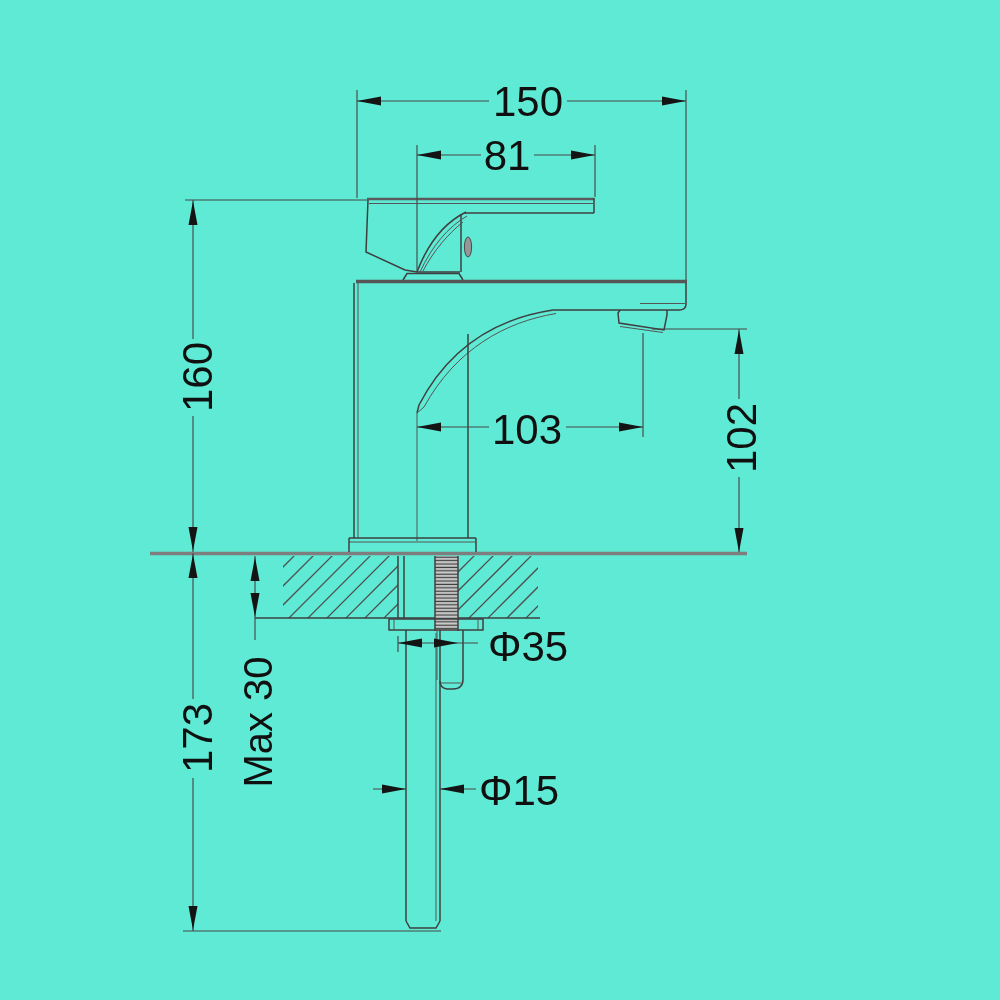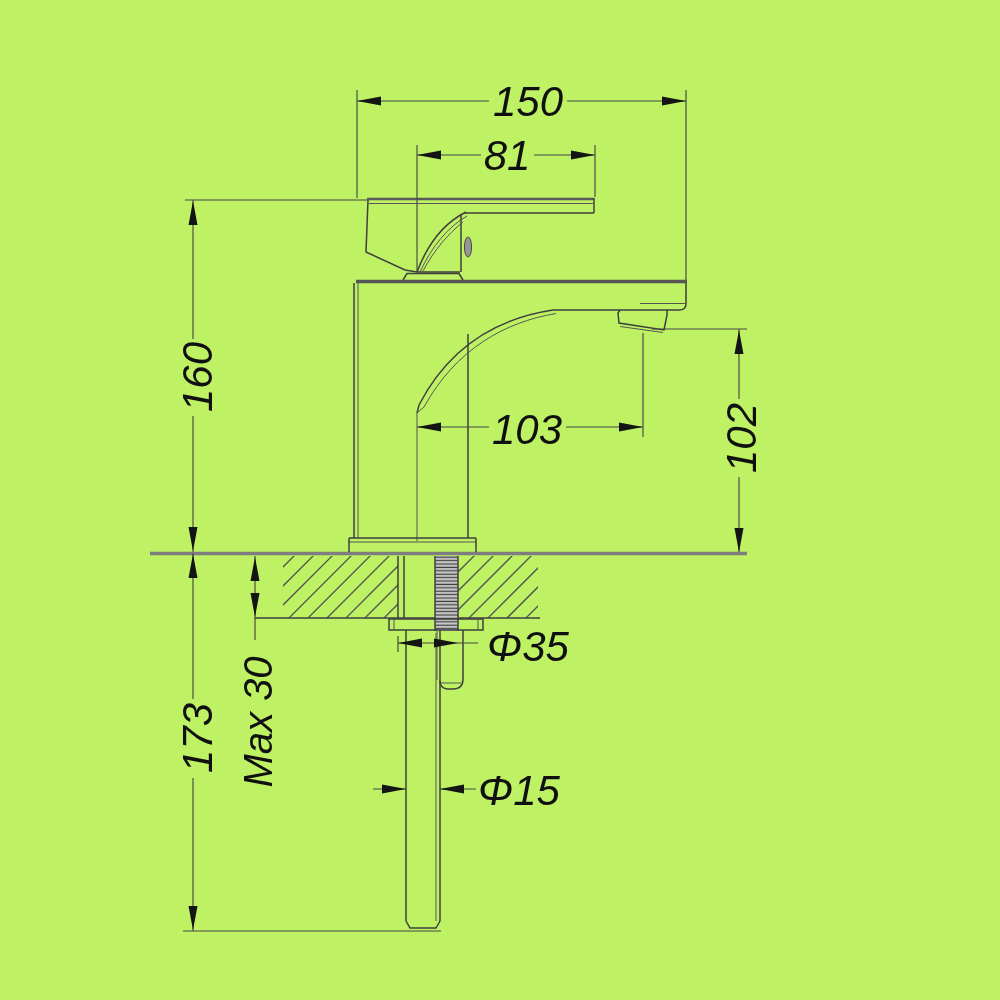--- a/index.html
+++ b/index.html
@@ -1,16 +1,16 @@
 <!DOCTYPE html>
 <html><head>
 <meta charset="utf-8">
 <style>
   html,body{margin:0;padding:0;background:#ffffff;}
-  .canvas-wrap{width:1000px;height:1000px;background:#bef264;position:relative;overflow:hidden;font-style:italic;}
+  .canvas-wrap{width:1000px;height:1000px;background:#5eead4;position:relative;overflow:hidden;}
   svg{display:block;}
   text.dim{
     font-family:"Liberation Sans","DejaVu Sans",sans-serif;
     font-size:42px;
     fill:#101010;
     text-anchor:middle;
   }
   text.dim-small{font-size:40px;}
   .thin   {stroke:#474747;stroke-width:1.15;fill:none;}
   .outline{stroke:#3f3f3f;stroke-width:1.5;fill:none;}

